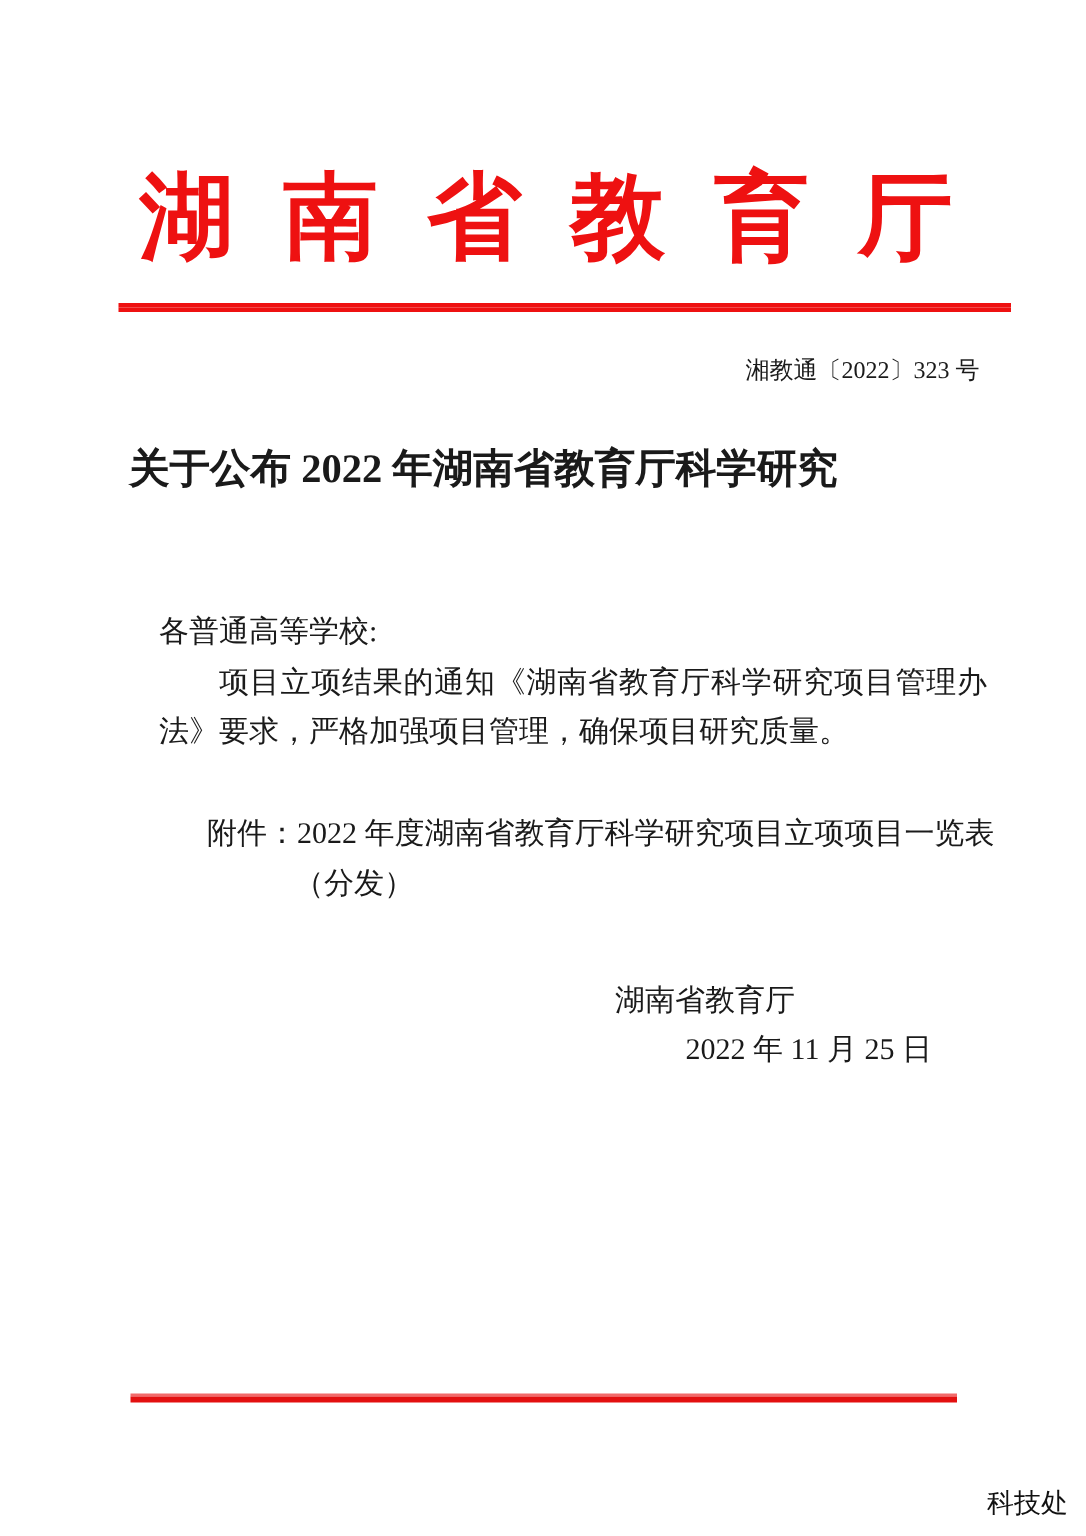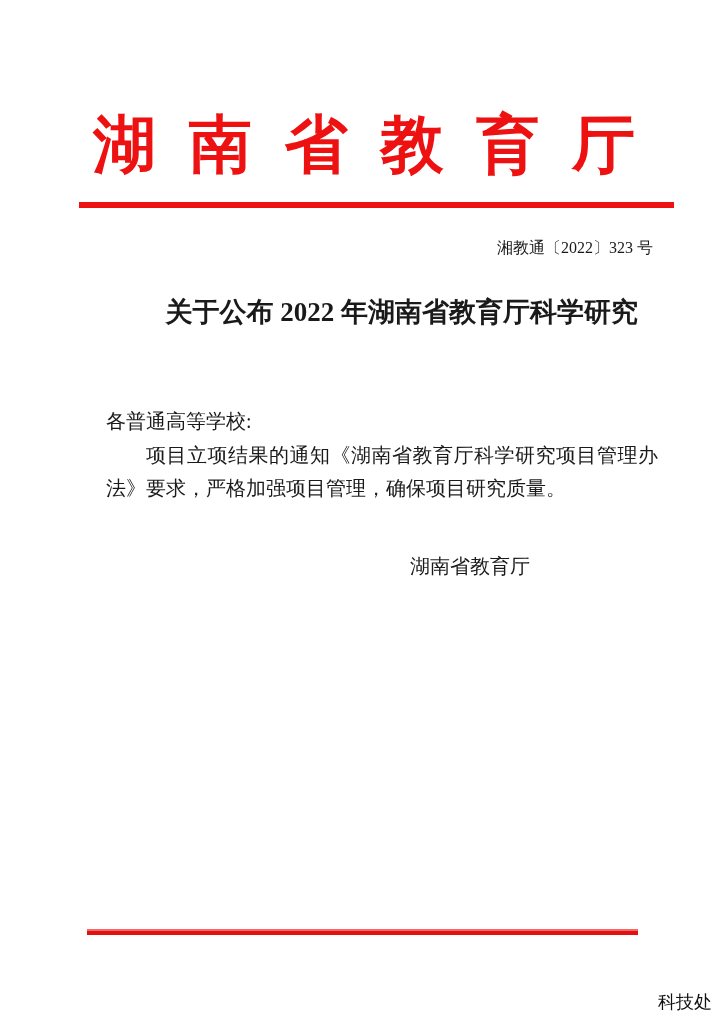--- a/index.html
+++ b/index.html
@@ -29,21 +29,21 @@
     border-bottom: 3px solid #ee1111;
   }
 
   .doc-number {
     position: absolute; top: 236px; left: 86px; width: 567px;
     text-align: right; font-size: 16px; line-height: 24px;
   }
 
   .doc-title {
     position: absolute; top: 292px; left: 86px; width: 552px;
-    text-align: right; font-weight: bold;
+    text-align: left; font-weight: bold;
     font-size: 27px; line-height: 40px;
   }
 
   .body-block {
     position: absolute; top: 405px; left: 86px; width: 552px;
     font-size: 20px; line-height: 33.5px; margin-left: 20px;
   }
   .body-block p { margin: 0; text-align: justify; }
   .para { text-indent: 2em; }
 
@@ -89,23 +89,28 @@
   <div class="doc-number">湘教通〔2022〕323 号</div>
 
   <div class="doc-title">
     <div>关于公布 2022 年湖南省教育厅科学研究</div>
   </div>
 
   <div class="body-block">
     <p class="salutation">各普通高等学校:</p>
     <p class="para">项目立项结果的通知《湖南省教育厅科学研究项目管理办法》要求，严格加强项目管理，确保项目研究质量。</p>
 
+    <div class="attachment">
+      <div class="attach-line1"><span>附件：</span><span>2022 年度湖南省教育厅科学研究项目立项项目一览表</span></div>
+      <div class="attach-line2">（分发）</div>
+    </div>
 
     <div class="signature">
       <div class="sig-agency">湖南省教育厅</div>
+      <div class="sig-date">2022 年 11 月 25 日</div>
     </div>
   </div>
 
   <div class="red-rule-bottom"></div>
 
   <div class="footer-dept">科技处</div>
 
 </div>
 
 </body></html>

